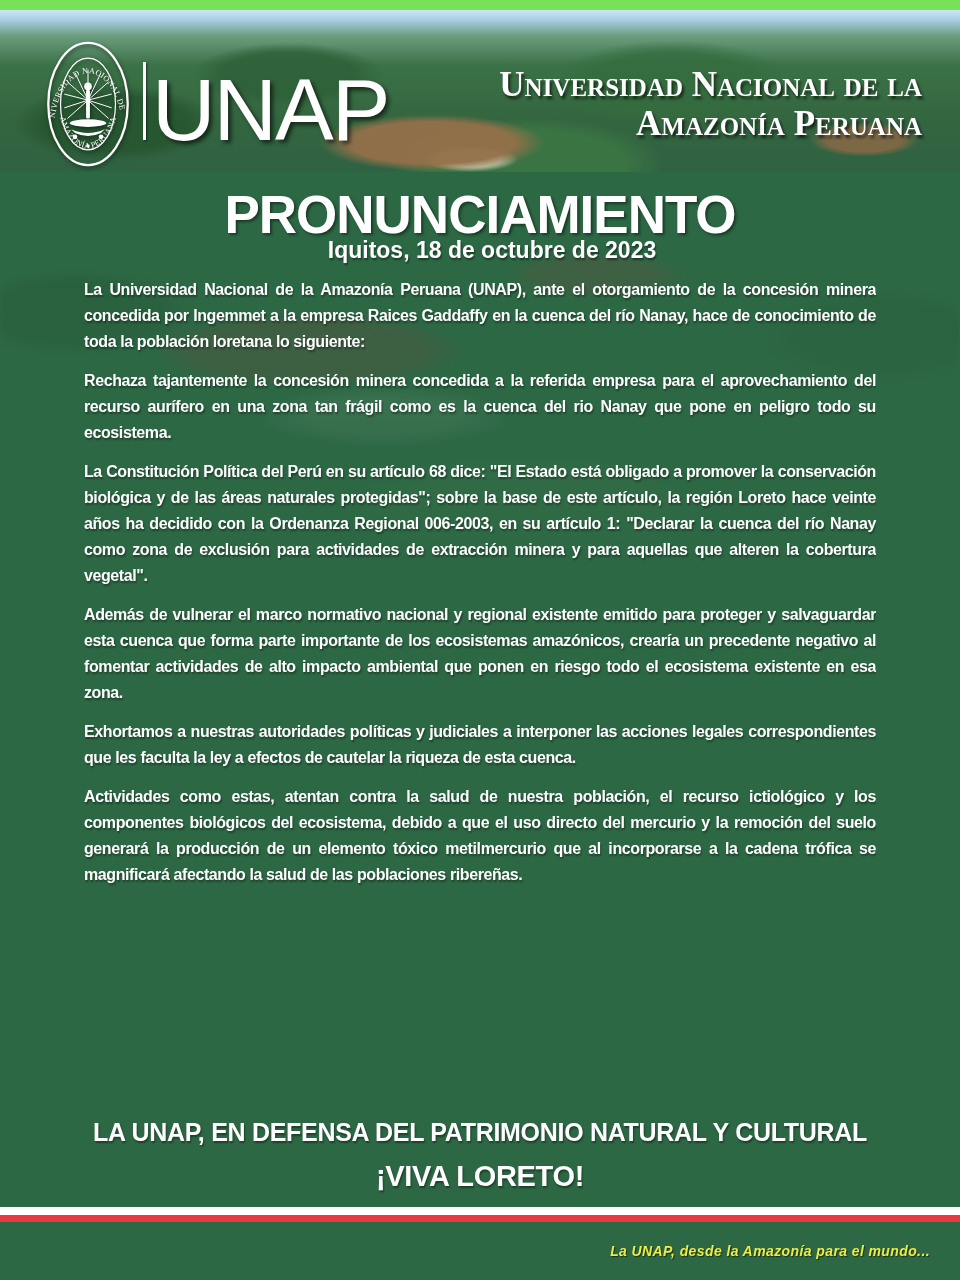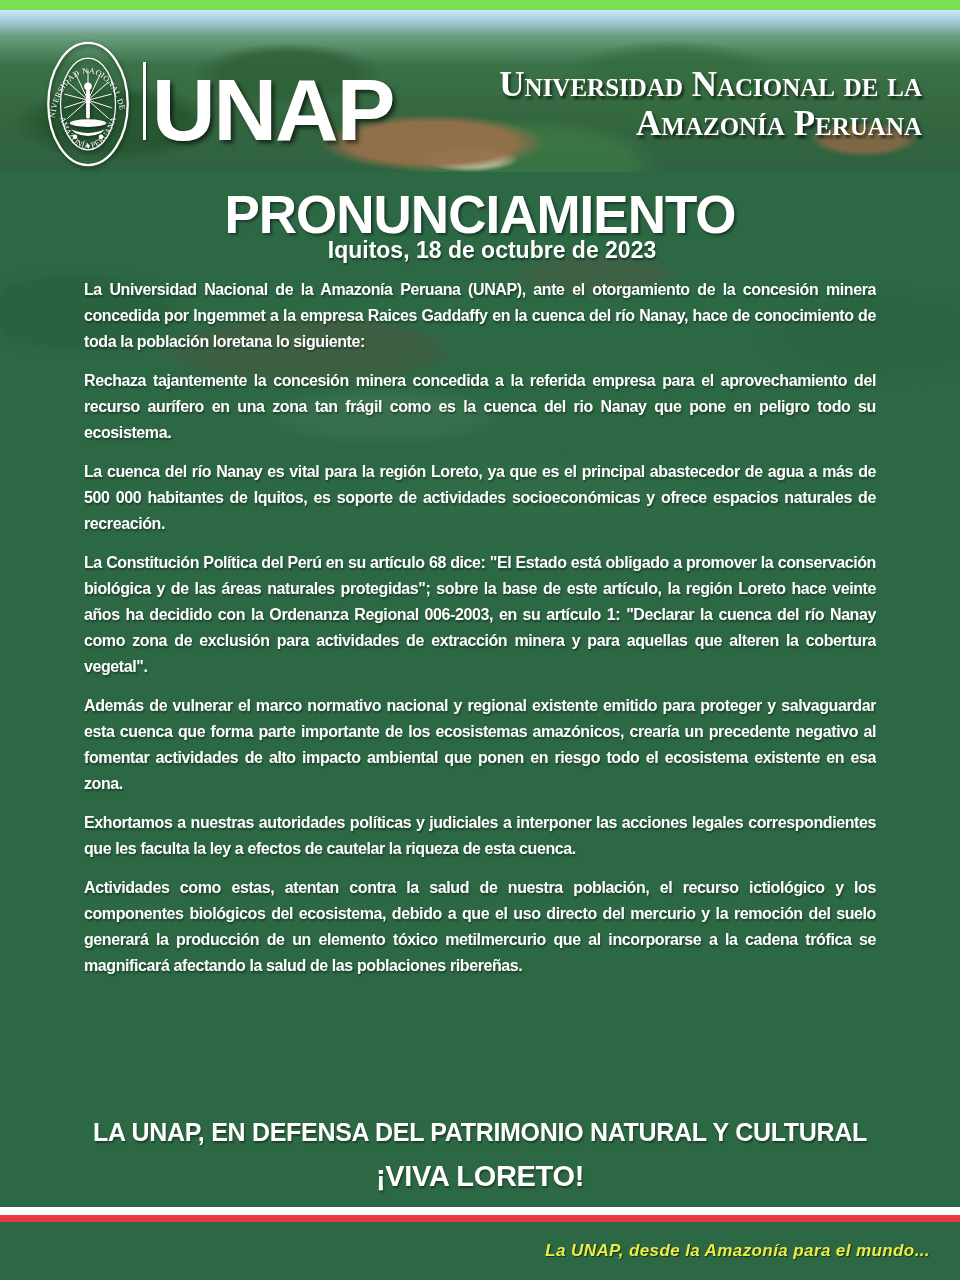--- a/index.html
+++ b/index.html
@@ -36,21 +36,21 @@
   }
   .campus-tint{
     position:absolute;top:172px;left:0;width:100%;height:470px;
     background:linear-gradient(180deg, rgba(45,104,69,.50) 0%, rgba(45,104,69,.72) 45%, rgba(45,104,69,.94) 78%, #2d6845 100%);
   }
   
   .seal{position:absolute;top:38px;left:46px;width:84px;height:132px;filter:drop-shadow(1px 2px 2px rgba(0,0,0,.5));}
   .header-divider{position:absolute;top:62px;left:143px;width:3px;height:78px;background:#fff;box-shadow:1px 1px 2px rgba(0,0,0,.5);}
   .acronym{
     position:absolute;top:66px;left:152px;width:330px;
-    font-size:88px;font-weight:bold;color:#fff;letter-spacing:-2px;line-height:1;
+    font-size:88px;font-weight:normal;color:#fff;letter-spacing:-2px;line-height:1;
     text-shadow:3px 3px 4px rgba(0,0,0,.6);
   }
   .univ-title{
     position:absolute;top:66px;right:38px;width:520px;text-align:right;
     font-family:"Liberation Serif",serif;font-variant:small-caps;font-weight:bold;color:#fff;
     text-shadow:2px 3px 3px rgba(0,0,0,.65);line-height:1.1;
   }
   .univ-title .l1{font-size:35px;}
   .univ-title .l2{font-size:35px;}
   
@@ -76,21 +76,21 @@
   .closing .c1{font-size:25px;letter-spacing:-0.3px;}
   .closing .c2{font-size:29px;margin-top:13px;letter-spacing:-0.3px;}
   
   .stripe-white{position:absolute;left:0;width:100%;bottom:65px;height:8px;background:#ffffff;}
   .stripe-red{position:absolute;left:0;width:100%;bottom:58px;height:7px;background:#ea3a40;}
   .bottom-bar{
     position:absolute;left:0;bottom:0;width:100%;height:58px;background:#2d6845;
     display:flex;align-items:center;justify-content:flex-end;padding-right:30px;box-sizing:border-box;
   }
   .slogan{
-    color:#ecec46;font-size:17px;font-weight:bold;font-style:italic;letter-spacing:.4px;
+    color:#ecec46;font-size:14px;font-weight:bold;font-style:italic;letter-spacing:.4px;
     text-shadow:1px 1px 1px rgba(0,0,0,.55);
   }
   .seal text{font-family:"Liberation Serif",serif;}
 </style>
 </head>
 <body>
 
 <div class="page">
 
   <div class="strip-top"></div>
@@ -146,21 +146,20 @@
     <div class="l1">Universidad Nacional de la</div>
     <div class="l2">Amazonía Peruana</div>
   </div>
 
   <div class="doc-title">PRONUNCIAMIENTO</div>
   <div class="dateline">Iquitos, 18 de octubre de 2023</div>
 
   <div class="paragraphs">
     <p>La Universidad Nacional de la Amazonía Peruana (UNAP), ante el otorgamiento de la concesión minera concedida por Ingemmet a la empresa Raices Gaddaffy en la cuenca del río Nanay, hace de conocimiento de toda la población loretana lo siguiente:</p>
     <p>Rechaza tajantemente la concesión minera concedida a la referida empresa para el aprovechamiento del recurso aurífero en una zona tan frágil como es la cuenca del rio Nanay que pone en peligro todo su ecosistema.</p>
-    <p>La cuenca del río Nanay es vital para la región Loreto, ya que es el principal abastecedor de agua a más de 500 000 habitantes de Iquitos, es soporte de actividades socioeconómicas y ofrece espacios naturales de recreación.</p>
     <p>La Constitución Política del Perú en su artículo 68 dice: "El Estado está obligado a promover la conservación biológica y de las áreas naturales protegidas"; sobre la base de este artículo, la región Loreto hace veinte años ha decidido con la Ordenanza Regional 006-2003, en su artículo 1: "Declarar la cuenca del río Nanay como zona de exclusión para actividades de extracción minera y para aquellas que alteren la cobertura vegetal".</p>
     <p>Además de vulnerar el marco normativo nacional y regional existente emitido para proteger y salvaguardar esta cuenca que forma parte importante de los ecosistemas amazónicos, crearía un precedente negativo al fomentar actividades de alto impacto ambiental que ponen en riesgo todo el ecosistema existente en esa zona.</p>
     <p>Exhortamos a nuestras autoridades políticas y judiciales a interponer las acciones legales correspondientes que les faculta la ley a efectos de cautelar la riqueza de esta cuenca.</p>
     <p>Actividades como estas, atentan contra la salud de nuestra población, el recurso ictiológico y los componentes biológicos del ecosistema, debido a que el uso directo del mercurio y la remoción del suelo generará la producción de un elemento tóxico metilmercurio que al incorporarse a la cadena trófica se magnificará afectando la salud de las poblaciones ribereñas.</p>
   </div>
 
   <div class="closing">
     <div class="c1">LA UNAP, EN DEFENSA DEL PATRIMONIO NATURAL Y CULTURAL</div>
     <div class="c2">¡VIVA LORETO!</div>
   </div>

